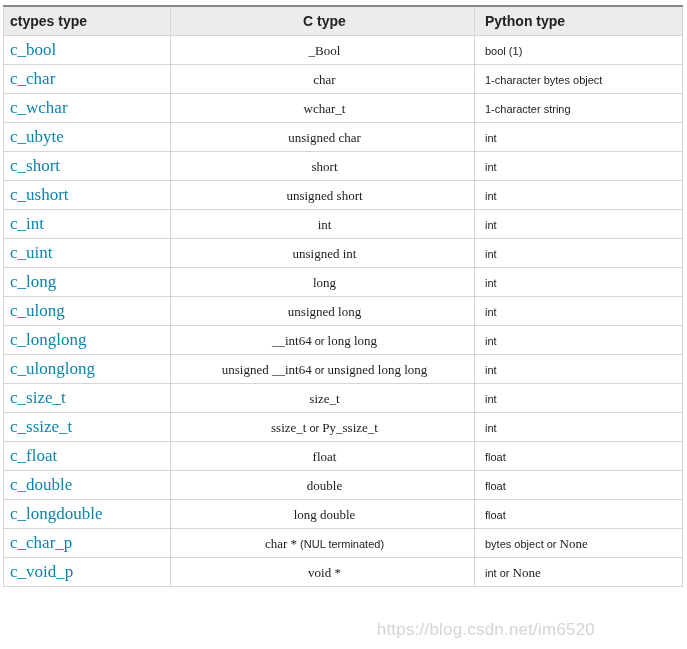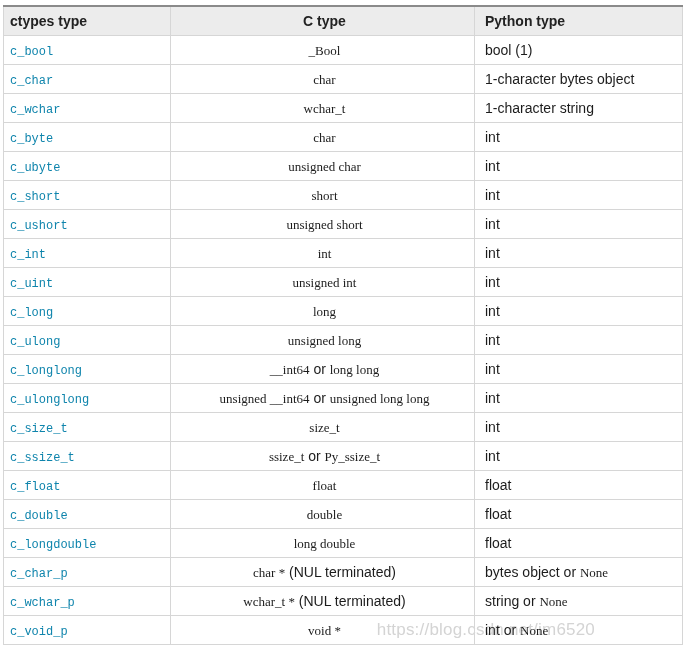--- a/index.html
+++ b/index.html
@@ -45,26 +45,26 @@
     font-weight:bold;
     color:#222;
   }
   td.c1, th.c1{padding:0 4px 0 6px;}
   td.c2, th.c2{padding:0 4px 0 8px;text-align:center;}
   td.c3, th.c3{padding:0 4px 0 10px;}
   .code{
     font-family:Liberation Serif, serif;
     font-size:13px;
   }
-  .plain{font-size:14px;}
+  .plain{font-size:11px;}
   a.ctlink{
     color:var(--link);
     text-decoration:none;
-    font-family:Liberation Mono, monospace;
-    font-size:12px;
+    font-family:Liberation Serif, serif;
+    font-size:17px;
     cursor:pointer;
     margin-top:9px;
   }
   .watermark{
     position:absolute;
     right:5px;
     bottom:9px;
     z-index:0;
     color:var(--watermark);
     font-size:17px;
@@ -97,25 +97,20 @@
         </tr>
         <tr>
           <td class="c1"><a class="ctlink" href="#">c_char</a></td>
           <td class="c2"><span class="code">char</span></td>
           <td class="c3"><span class="plain">1-character bytes object</span></td>
         </tr>
         <tr>
           <td class="c1"><a class="ctlink" href="#">c_wchar</a></td>
           <td class="c2"><span class="code">wchar_t</span></td>
           <td class="c3"><span class="plain">1-character string</span></td>
-        </tr>
-        <tr>
-          <td class="c1"><a class="ctlink" href="#">c_byte</a></td>
-          <td class="c2"><span class="code">char</span></td>
-          <td class="c3"><span class="plain">int</span></td>
         </tr>
         <tr>
           <td class="c1"><a class="ctlink" href="#">c_ubyte</a></td>
           <td class="c2"><span class="code">unsigned char</span></td>
           <td class="c3"><span class="plain">int</span></td>
         </tr>
         <tr>
           <td class="c1"><a class="ctlink" href="#">c_short</a></td>
           <td class="c2"><span class="code">short</span></td>
           <td class="c3"><span class="plain">int</span></td>
@@ -179,25 +174,20 @@
           <td class="c1"><a class="ctlink" href="#">c_longdouble</a></td>
           <td class="c2"><span class="code">long double</span></td>
           <td class="c3"><span class="plain">float</span></td>
         </tr>
         <tr>
           <td class="c1"><a class="ctlink" href="#">c_char_p</a></td>
           <td class="c2"><span class="code">char *</span><span class="plain"> (NUL terminated)</span></td>
           <td class="c3"><span class="plain">bytes object or </span><span class="code">None</span></td>
         </tr>
         <tr>
-          <td class="c1"><a class="ctlink" href="#">c_wchar_p</a></td>
-          <td class="c2"><span class="code">wchar_t *</span><span class="plain"> (NUL terminated)</span></td>
-          <td class="c3"><span class="plain">string or </span><span class="code">None</span></td>
-        </tr>
-        <tr>
           <td class="c1"><a class="ctlink" href="#">c_void_p</a></td>
           <td class="c2"><span class="code">void *</span></td>
           <td class="c3"><span class="plain">int or </span><span class="code">None</span></td>
         </tr>
       </tbody>
   </table>
   <div class="watermark">https://blog.csdn.net/im6520</div>
 </div>
 
 </body></html>

